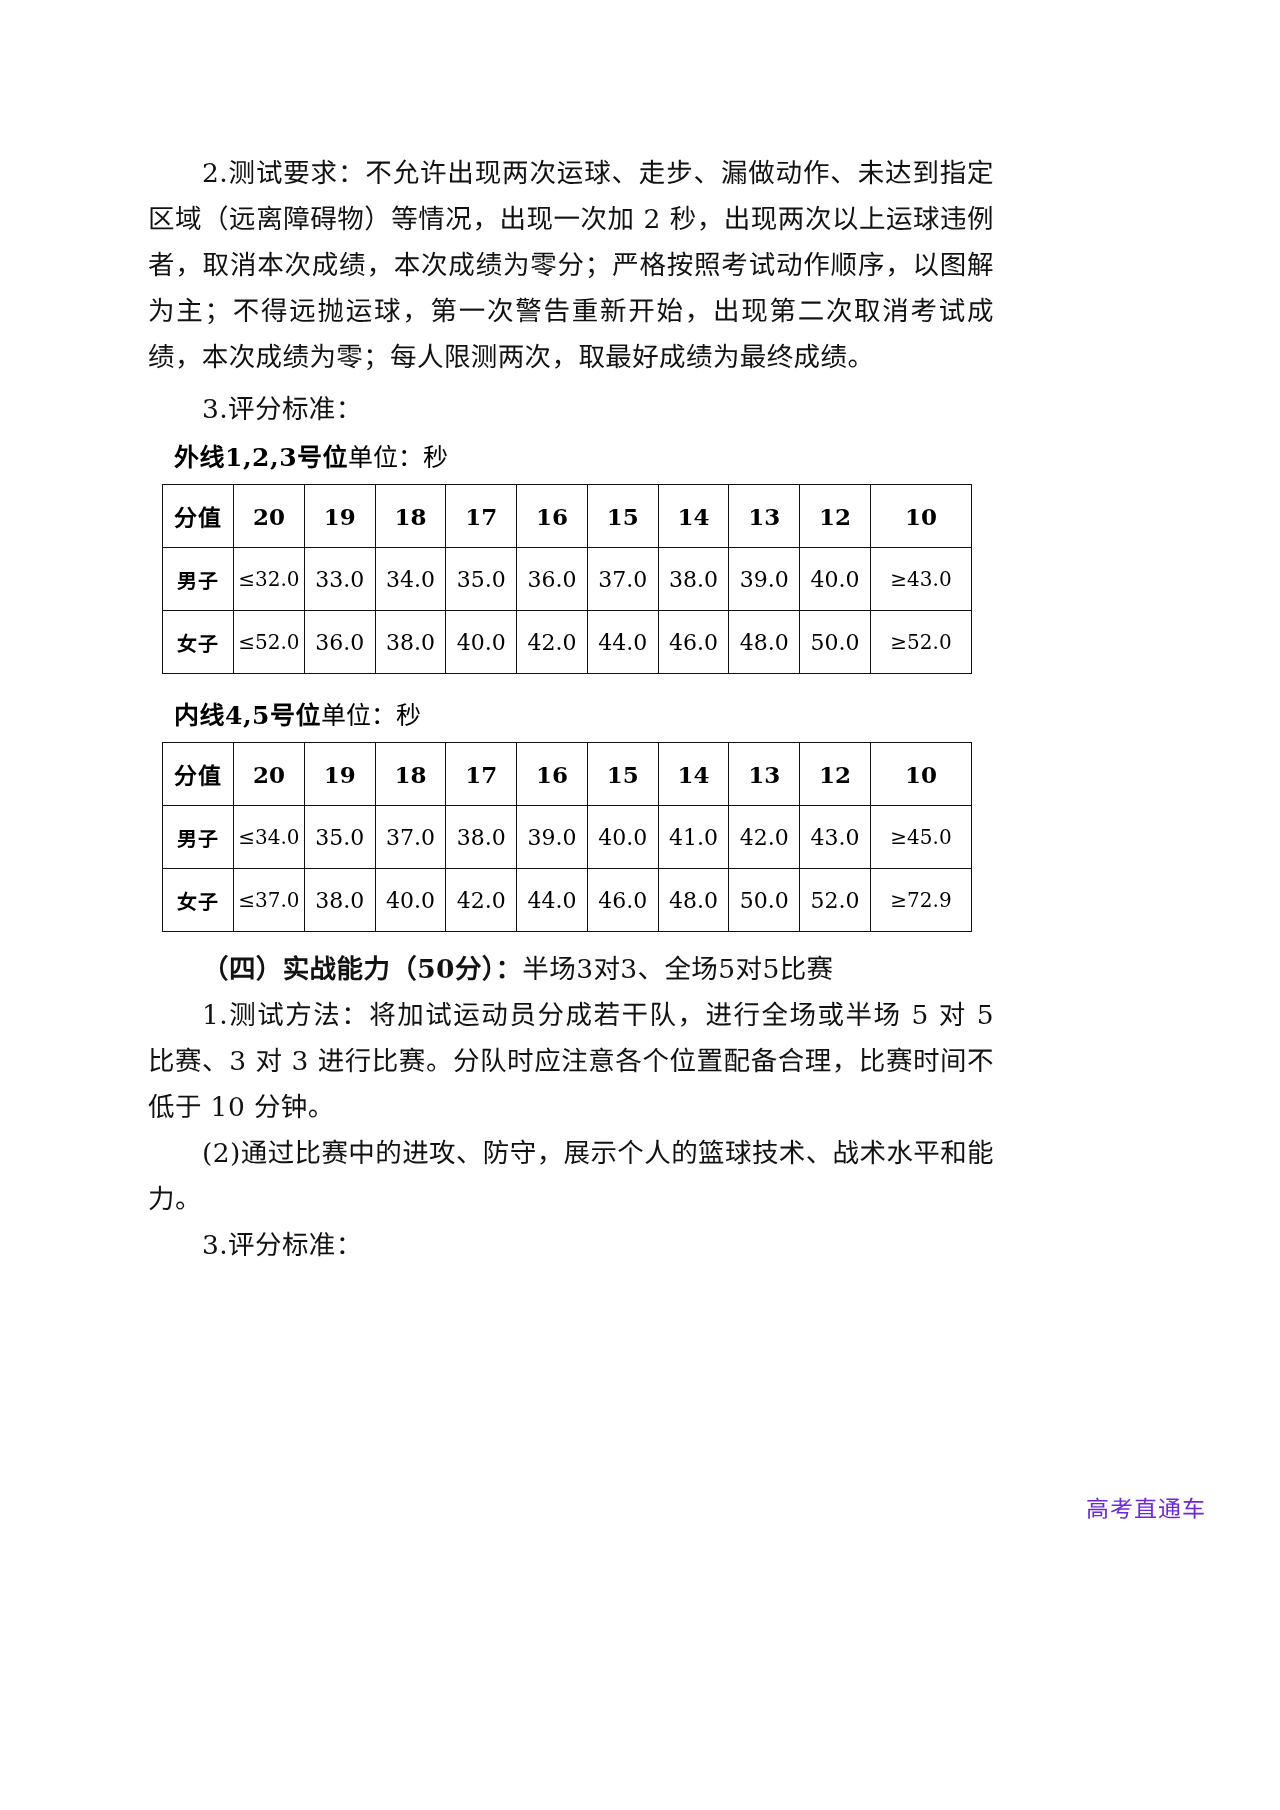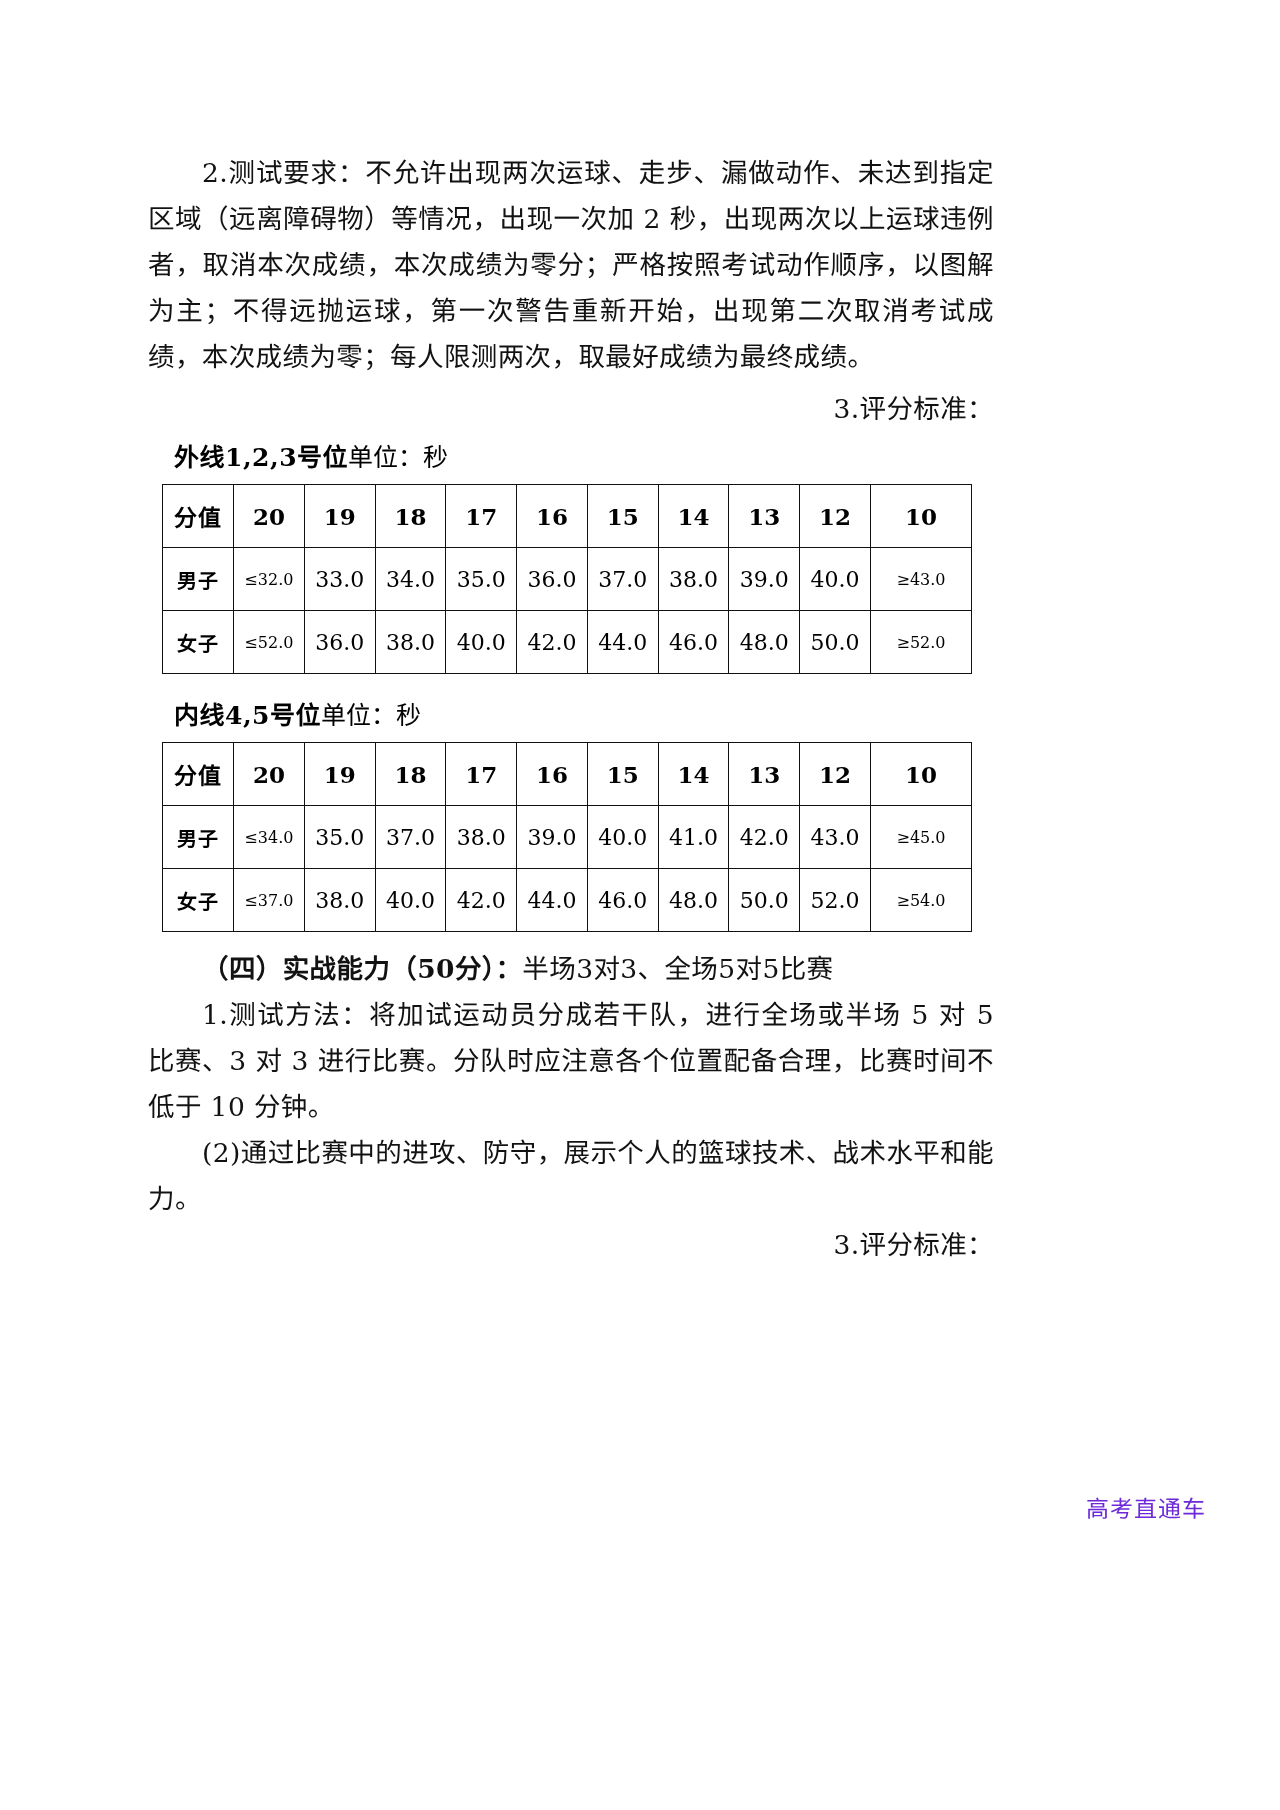--- a/index.html
+++ b/index.html
@@ -41,21 +41,21 @@
     text-align: justify;
     text-justify: inter-ideograph;
     letter-spacing: 0.4px;
     margin: 0;
     color: #121212;
   }
   .para.indent {
     text-indent: 54px;
   }
   .para.tight {
-    text-align: right;
+    text-align: left;
   }
 
   .gap-sm { height: 6px; }
   .gap-md { height: 14px; }
   .gap-lg { height: 22px; }
 
   .bold-head {
     font-weight: bold;
   }
 
@@ -96,21 +96,21 @@
     font-weight: bold;
     font-size: 20px;
     width: 66px;
     letter-spacing: 1px;
   }
   table.score-table tr.header-row td {
     font-weight: bold;
     font-size: 23px;
   }
   table.score-table td.first-val {
-    font-size: 16px;
+    font-size: 20px;
   }
   table.score-table td.wide {
     width: 96px;
   }
 
   
   .watermark {
     position: absolute;
     right: 74px;
     bottom: 46px;
@@ -221,21 +221,21 @@
           <td class="rowhead">女子</td>
           <td class="first-val">≤37.0</td>
           <td>38.0</td>
           <td>40.0</td>
           <td>42.0</td>
           <td>44.0</td>
           <td>46.0</td>
           <td>48.0</td>
           <td>50.0</td>
           <td>52.0</td>
-          <td class="wide first-val">≥54.0</td>
+          <td class="wide first-val">≥72.9</td>
         </tr>
       </tbody>
     </table>
 
     <div class="gap-md"></div>
 
     <p class="para indent"><span class="bold-head">（四）实战能力（50分）：</span><span>半场3对3、全场5对5比赛</span></p>
 
     <p class="para indent">1.测试方法：将加试运动员分成若干队，进行全场或半场 5 对 5 比赛、3 对 3 进行比赛。分队时应注意各个位置配备合理，比赛时间不低于 10 分钟。</p>
 

